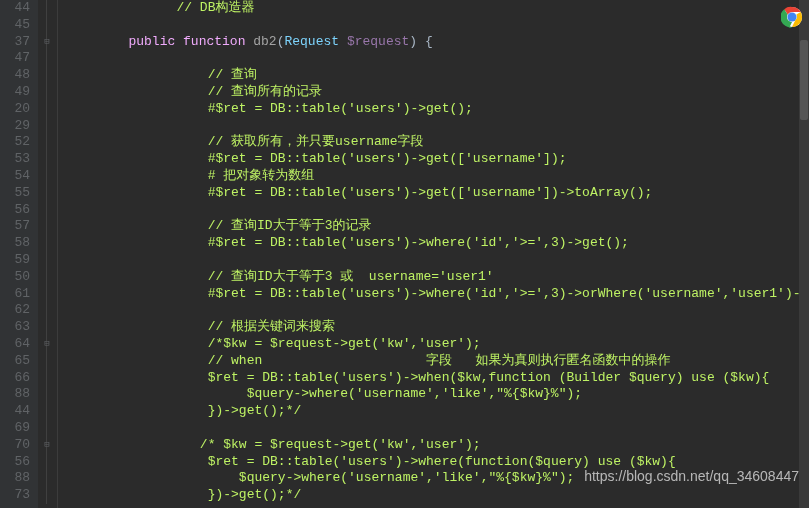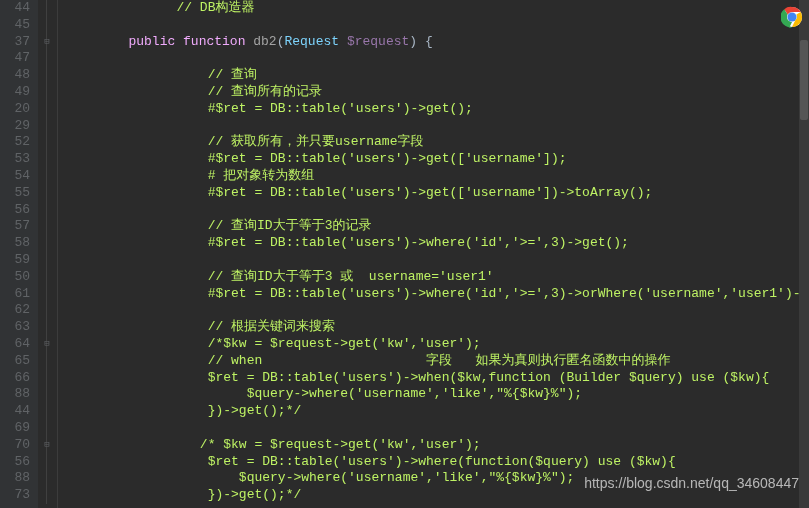--- a/index.html
+++ b/index.html
@@ -71,21 +71,21 @@
     .chrome-icon {
       position: absolute;
       top: 6px;
       right: 6px;
       width: 22px;
       height: 22px;
       border-radius: 50%;
     }
     .watermark {
       position: absolute;
-      bottom: 17px;
+      bottom: 24px;
       right: 10px;
       color: #cfcfcf;
       font-size: 14px;
       font-family: Arial, sans-serif;
       opacity: 0.85;
     }
     .scrollbar {
       position: absolute;
       right: 0;
       top: 0;

